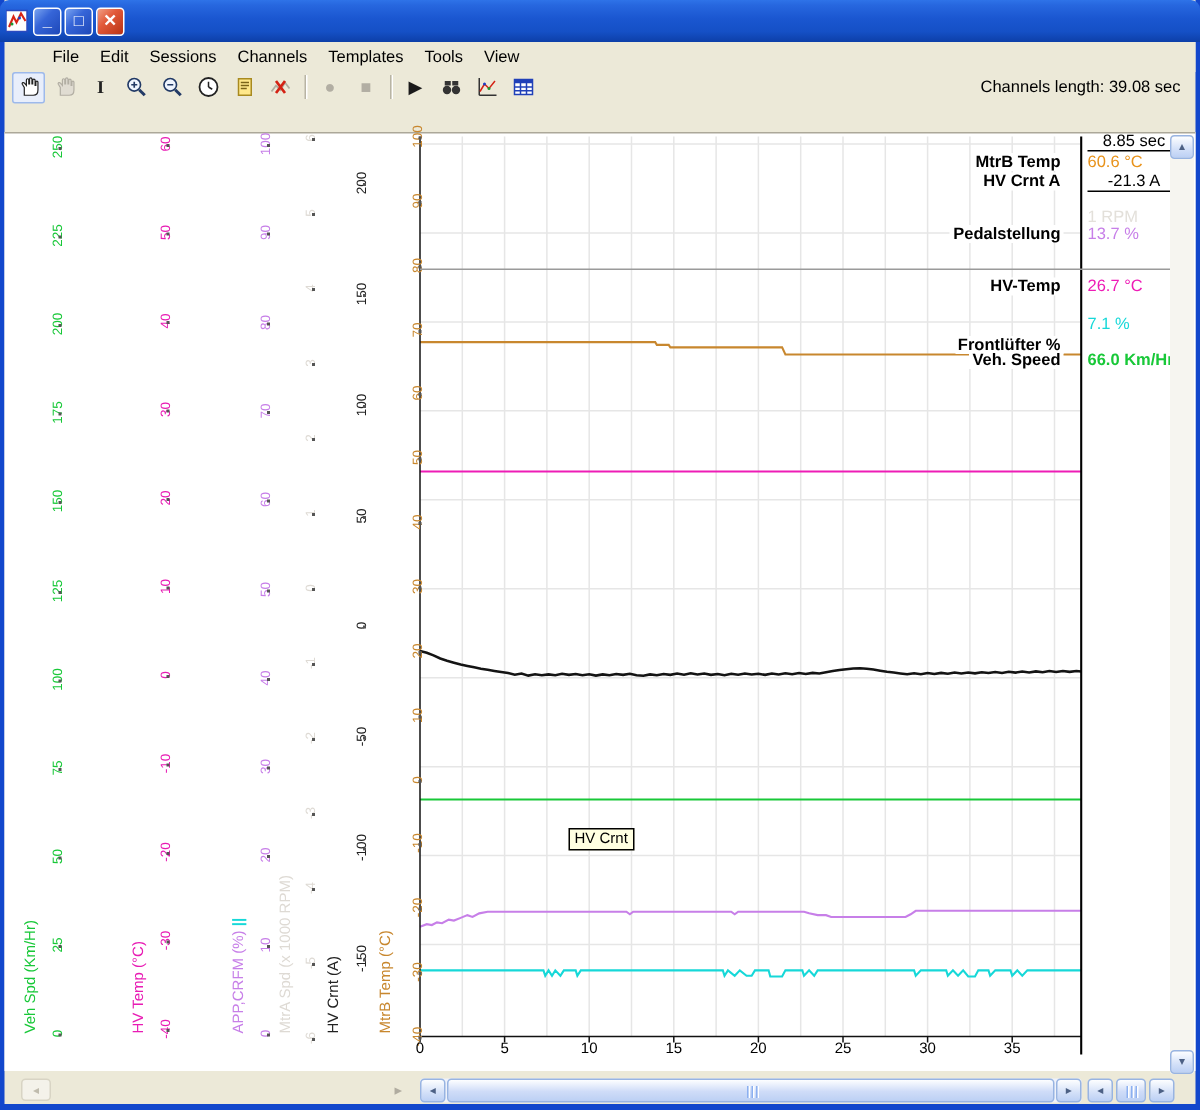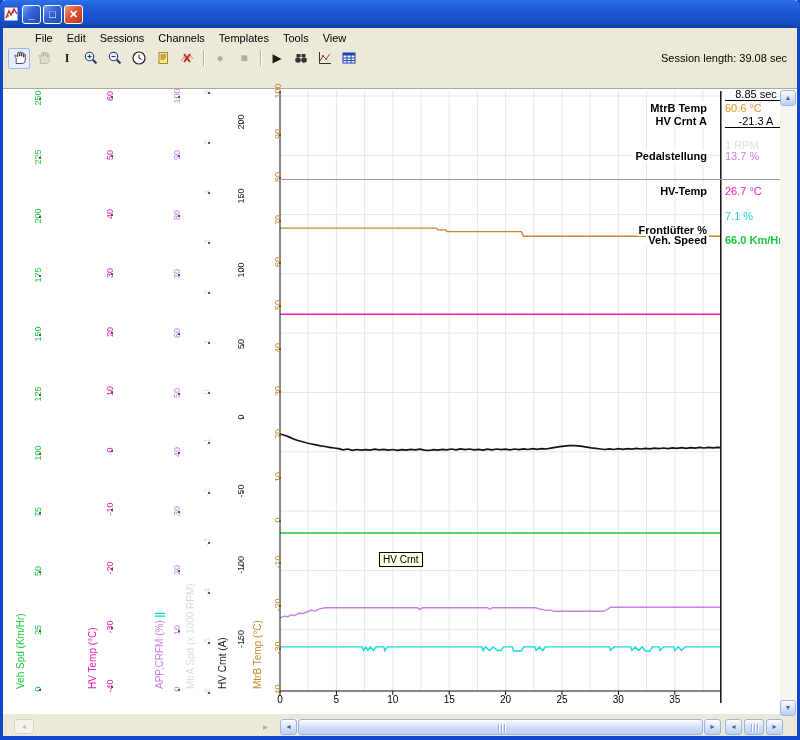--- a/index.html
+++ b/index.html
@@ -164,21 +164,21 @@
           <rect x="2" y="3" width="12" height="10" fill="#fff" stroke="#2040b8"></rect>
           <rect x="2" y="3" width="12" height="2.5" fill="#2040b8"></rect>
           <line x1="6" y1="3" x2="6" y2="13" stroke="#2040b8"></line>
           <line x1="10" y1="3" x2="10" y2="13" stroke="#2040b8"></line>
           <line x1="2" y1="8" x2="14" y2="8" stroke="#2040b8"></line>
           <line x1="2" y1="10.5" x2="14" y2="10.5" stroke="#2040b8"></line>
         </svg>
       </div>
     </div>
   <div id="session-length">
-    <span>Session length:</span>
+    <span>Channels length:</span>
     <span>39.08 sec</span>
   </div>
 
 
   <div id="content">
     <svg id="plot-svg" width="794" height="630" viewBox="0 88 794 630">
         <g>
           <line x1="305.2" y1="90" x2="305.2" y2="690" stroke="#e6e6e6"></line>
           <line x1="333.4" y1="90" x2="333.4" y2="690" stroke="#e6e6e6"></line>
           <line x1="361.6" y1="90" x2="361.6" y2="690" stroke="#e6e6e6"></line>

